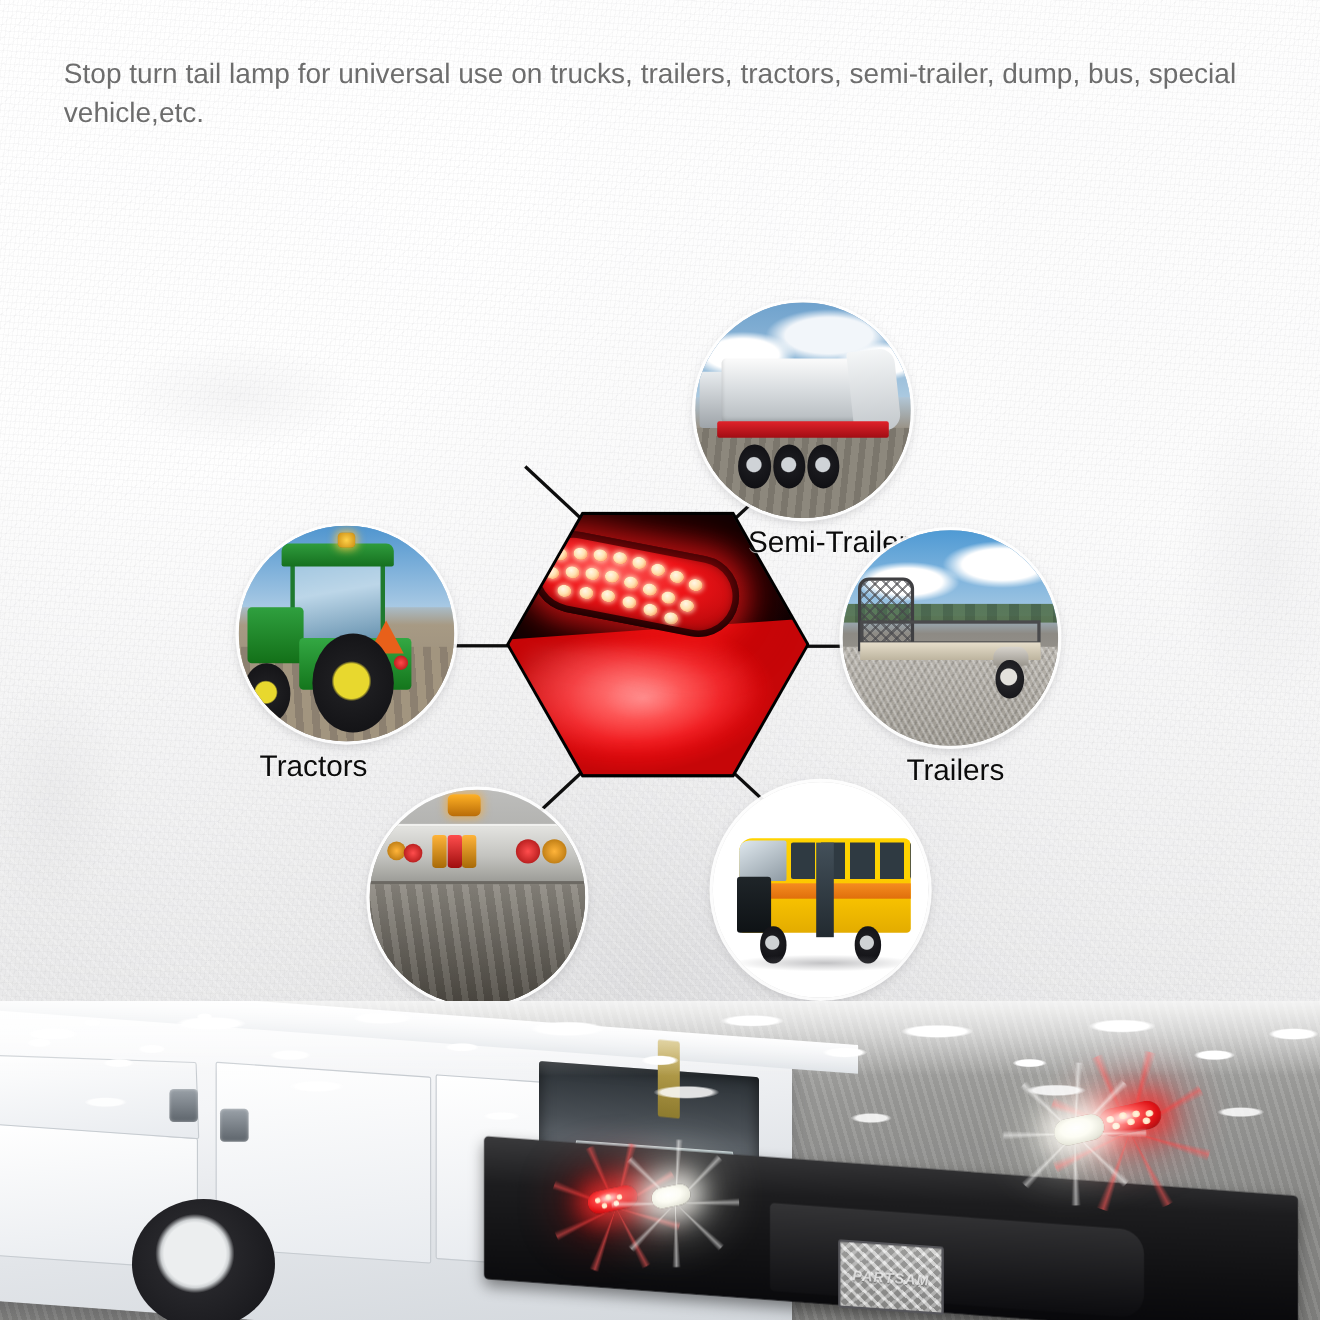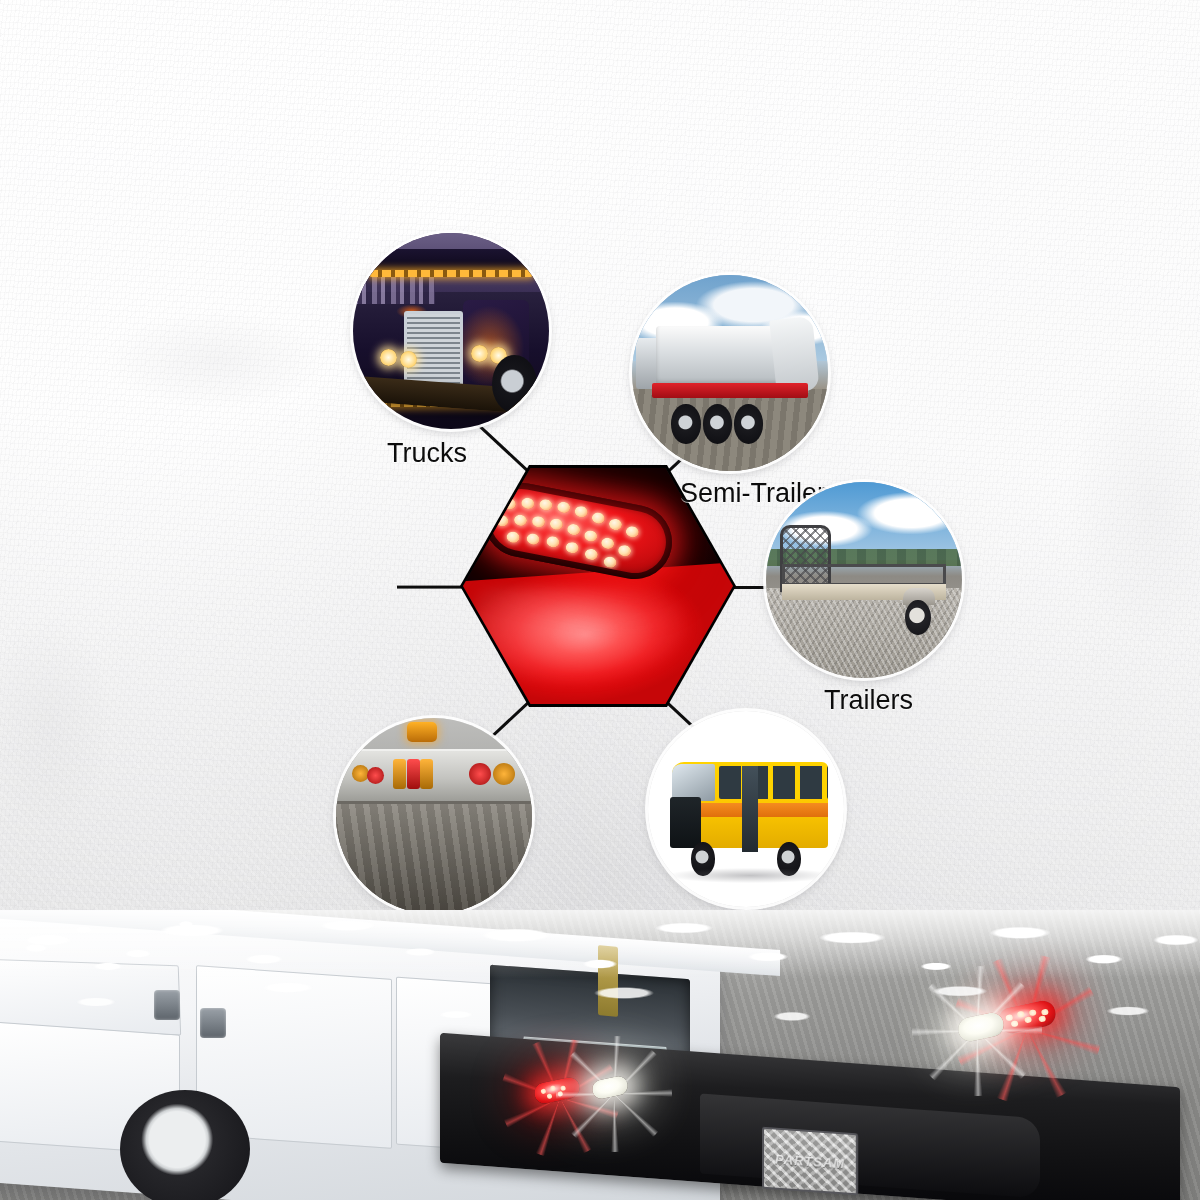--- a/index.html
+++ b/index.html
@@ -463,20 +463,21 @@
 </head>
 <body>
 
 <div id="page">
 
   <div class="bg-texture"></div>
   <div class="bg-grain"></div>
   <div class="bg-blotch"></div>
 
   <div class="header">
+    <div class="subtitle">Stop turn tail lamp for universal use on trucks, trailers, tractors, semi-trailer, dump, bus, special vehicle,etc.</div>
   </div>
 
   <div class="diagram">
 
     <div class="connector" style="left:530px; top:262px; width:72px; transform:rotate(-137deg);"></div>
     <div class="connector" style="left:666px; top:262px; width:72px; transform:rotate(-43deg);"></div>
     <div class="connector" style="left:733px; top:376px; width:66px; transform:rotate(0deg);"></div>
     <div class="connector" style="left:666px; top:490px; width:72px; transform:rotate(43deg);"></div>
     <div class="connector" style="left:530px; top:490px; width:72px; transform:rotate(137deg);"></div>
     <div class="connector" style="left:463px; top:376px; width:66px; transform:rotate(180deg);"></div>
@@ -511,41 +512,20 @@
             <div class="led" style="left:60px;  top:41px;"></div>
             <div class="led" style="left:80px;  top:43px;"></div>
             <div class="led" style="left:100px; top:46px;"></div>
             <div class="led" style="left:120px; top:50px;"></div>
           </div>
           <div class="lamp-rim"></div>
         </div>
       </div>
     </div>
 
-    <div class="node" style="left:353px; top:23px;">
-      <div class="circle" style="width:196px; height:196px;">
-        <div class="ph-truck">
-          <div class="sky"></div>
-          <div class="skyline"></div>
-          <div class="visor"></div>
-          <div class="amberbar" style="left:8%; top:19%; width:84%;"></div>
-          <div class="flames"></div>
-          <div class="grille"></div>
-          <div class="hood"></div>
-          <div class="lamp2" style="left:14%; top:59%;"></div>
-          <div class="lamp2" style="left:24%; top:60%;"></div>
-          <div class="lamp2" style="left:60%; top:57%;"></div>
-          <div class="lamp2" style="left:70%; top:58%;"></div>
-          <div class="amberbar" style="left:6%; top:85%; width:86%;"></div>
-          <div class="bumper"></div>
-          <div class="wheel"></div>
-        </div>
-      </div>
-      <div class="label" style="left:34px; top:205px;">Trucks</div>
-    </div>
 
     <div class="node" style="left:632px; top:65px;">
       <div class="circle" style="width:196px; height:196px;">
         <div class="ph-semi">
           <div class="clouds"></div>
           <div class="ground"></div>
           <div class="cab"></div>
           <div class="body"></div>
           <div class="tipgate"></div>
           <div class="chassis"></div>
@@ -601,20 +581,39 @@
           <div class="bar" style="left:29%; top:21%; background:linear-gradient(180deg,#ffb43a,#a86a07);"></div>
           <div class="bar" style="left:36%; top:21%; background:linear-gradient(180deg,#ff4d4d,#9f0e0e);"></div>
           <div class="bar" style="left:43%; top:21%; background:linear-gradient(180deg,#ffb43a,#a86a07);"></div>
           <div class="lrd" style="left:68%; top:23%; width:22px; height:22px;"></div>
           <div class="lam" style="left:80%; top:23%; width:22px; height:22px;"></div>
         </div>
       </div>
       <div class="label" style="left:57px; top:201px;">Dump</div>
     </div>
 
+    <div class="node" style="left:217px; top:268px;">
+      <div class="circle" style="width:196px; height:196px;">
+        <div class="ph-tractor">
+          <div class="sky3"></div>
+          <div class="dirt"></div>
+          <div class="cab"></div>
+          <div class="roof"></div>
+          <div class="beacon"></div>
+          <div class="hood2"></div>
+          <div class="bodyg"></div>
+          <div class="tri"></div>
+          <div class="redlamp" style="left:42%; top:62%;"></div>
+          <div class="redlamp" style="left:72%; top:60%;"></div>
+          <div class="bigwheel"></div>
+          <div class="smallwheel"></div>
+        </div>
+      </div>
+      <div class="label" style="left:19px; top:203px;">Tractors</div>
+    </div>
 
   </div>
 
   <div class="bottom">
     <div class="road"></div>
 
     <div class="truckbody"></div>
     <div class="topedge"></div>
 
     <div class="cmpdoor" style="left:-20px; top:52px; width:200px; height:70px; transform:skewY(4deg) rotate(-2deg);"></div>

